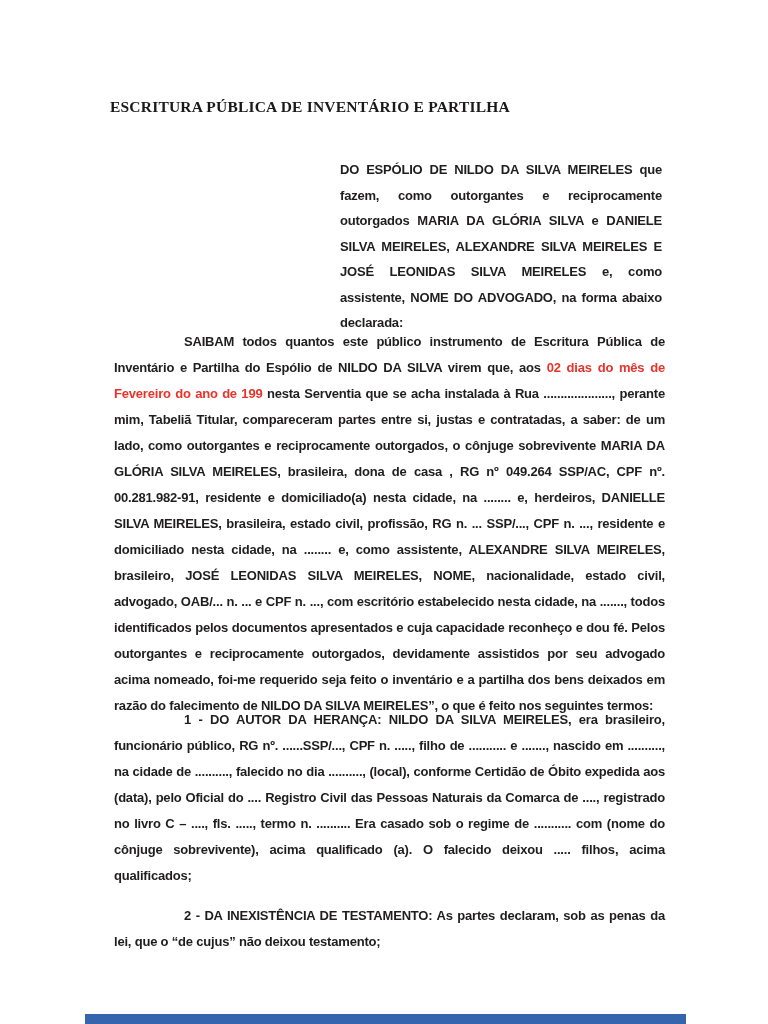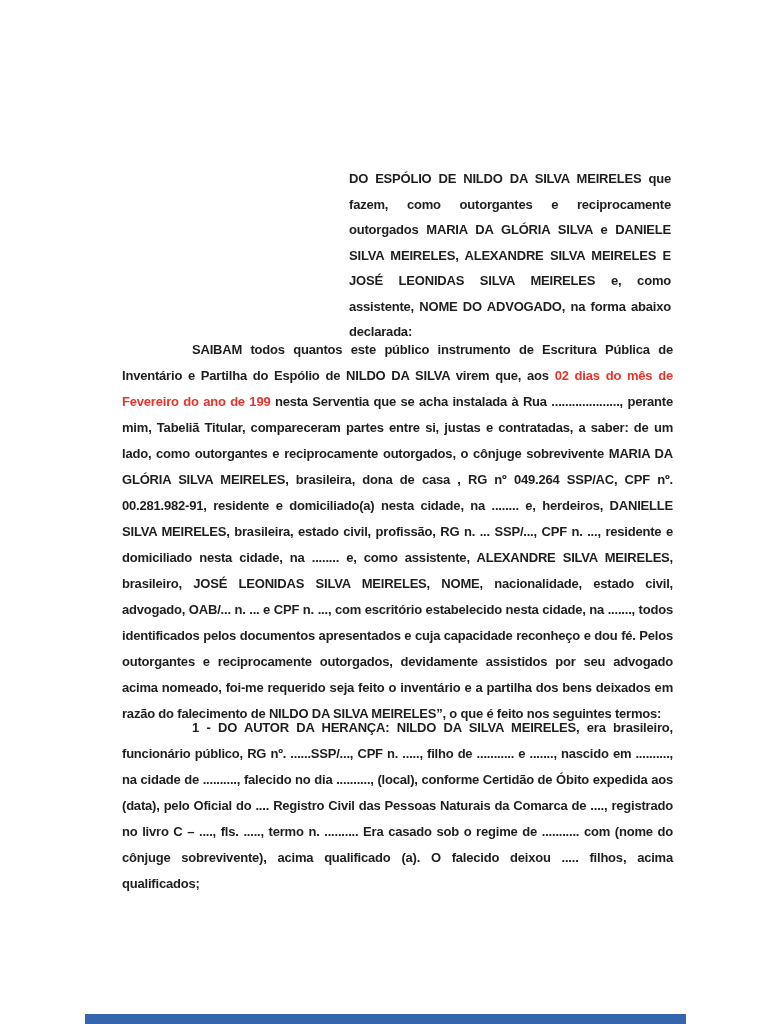--- a/index.html
+++ b/index.html
@@ -26,32 +26,32 @@
     font-weight: bold;
     letter-spacing: 0.2px;
     color: #1b1919;
     white-space: nowrap;
   }
   .preamble {
     position: absolute;
     left: 340px;
     top: 157px;
     width: 322px;
-    margin: 9px;
+    margin: 0;
     text-align: justify;
     font-size: 13px;
     font-weight: bold;
     line-height: 25.5px;
     letter-spacing: -0.2px;
   }
   .para {
     position: absolute;
     left: 110px;
     width: 551px;
-    margin: 12px;
+    margin: 4px;
     text-align: justify;
     font-size: 13px;
     font-weight: bold;
     line-height: 26px;
     text-indent: 70px;
     letter-spacing: -0.2px;
   }
   .para-opening { top: 325px; }
   .para-clause1 { top: 703px; }
   .para-clause2 { top: 899px; }
@@ -63,23 +63,25 @@
     width: 601px;
     height: 10px;
     background: #3566ad;
   }
 </style>
 </head>
 <body>
 
 <div class="page">
 
+  <h1 class="doc-title">ESCRITURA PÚBLICA DE INVENTÁRIO E PARTILHA</h1>
 
   <p class="preamble">DO ESPÓLIO DE NILDO DA SILVA MEIRELES que fazem, como outorgantes e reciprocamente outorgados MARIA DA GLÓRIA SILVA e DANIELE SILVA MEIRELES, ALEXANDRE SILVA MEIRELES E JOSÉ LEONIDAS SILVA MEIRELES e, como assistente, NOME DO ADVOGADO, na forma abaixo declarada:</p>
 
   <p class="para para-opening"><span>SAIBAM todos quantos este público instrumento de Escritura Pública de Inventário e Partilha do Espólio de NILDO DA SILVA virem que, aos </span><span class="red-text">02 dias do mês de Fevereiro do ano de 199</span><span> nesta Serventia que se acha instalada à Rua ...................., perante mim, Tabeliã Titular, compareceram partes entre si, justas e contratadas, a saber: de um lado, como outorgantes e reciprocamente outorgados, o cônjuge sobrevivente MARIA DA GLÓRIA SILVA MEIRELES, brasileira, dona de casa , RG nº 049.264 SSP/AC, CPF nº. 00.281.982-91, residente e domiciliado(a) nesta cidade, na ........ e, herdeiros, DANIELLE SILVA MEIRELES, brasileira, estado civil, profissão, RG n. ... SSP/..., CPF n. ..., residente e domiciliado nesta cidade, na ........ e, como assistente, ALEXANDRE SILVA MEIRELES, brasileiro, JOSÉ LEONIDAS SILVA MEIRELES, NOME, nacionalidade, estado civil, advogado, OAB/... n. ... e CPF n. ..., com escritório estabelecido nesta cidade, na ......., todos identificados pelos documentos apresentados e cuja capacidade reconheço e dou fé. Pelos outorgantes e reciprocamente outorgados, devidamente assistidos por seu advogado acima nomeado, foi-me requerido seja feito o inventário e a partilha dos bens deixados em razão do falecimento de NILDO DA SILVA MEIRELES”, o que é feito nos seguintes termos:</span></p>
 
   <p class="para para-clause1">1 - DO AUTOR DA HERANÇA: NILDO DA SILVA MEIRELES, era brasileiro, funcionário público, RG nº. ......SSP/..., CPF n. ....., filho de ........... e ......., nascido em .........., na cidade de .........., falecido no dia .........., (local),  conforme Certidão de Óbito expedida aos (data), pelo Oficial do .... Registro Civil das Pessoas Naturais da Comarca de ...., registrado no livro C – ...., fls. ....., termo n. .......... Era casado sob o regime de ........... com (nome do cônjuge sobrevivente), acima qualificado (a). O falecido deixou ..... filhos, acima qualificados;</p>
 
+  <p class="para para-clause2">2 - DA INEXISTÊNCIA DE TESTAMENTO:  As partes declaram, sob as penas da lei, que o “de cujus” não deixou testamento;</p>
 
   <div class="footer-bar"></div>
 
 </div>
 
 </body></html>

